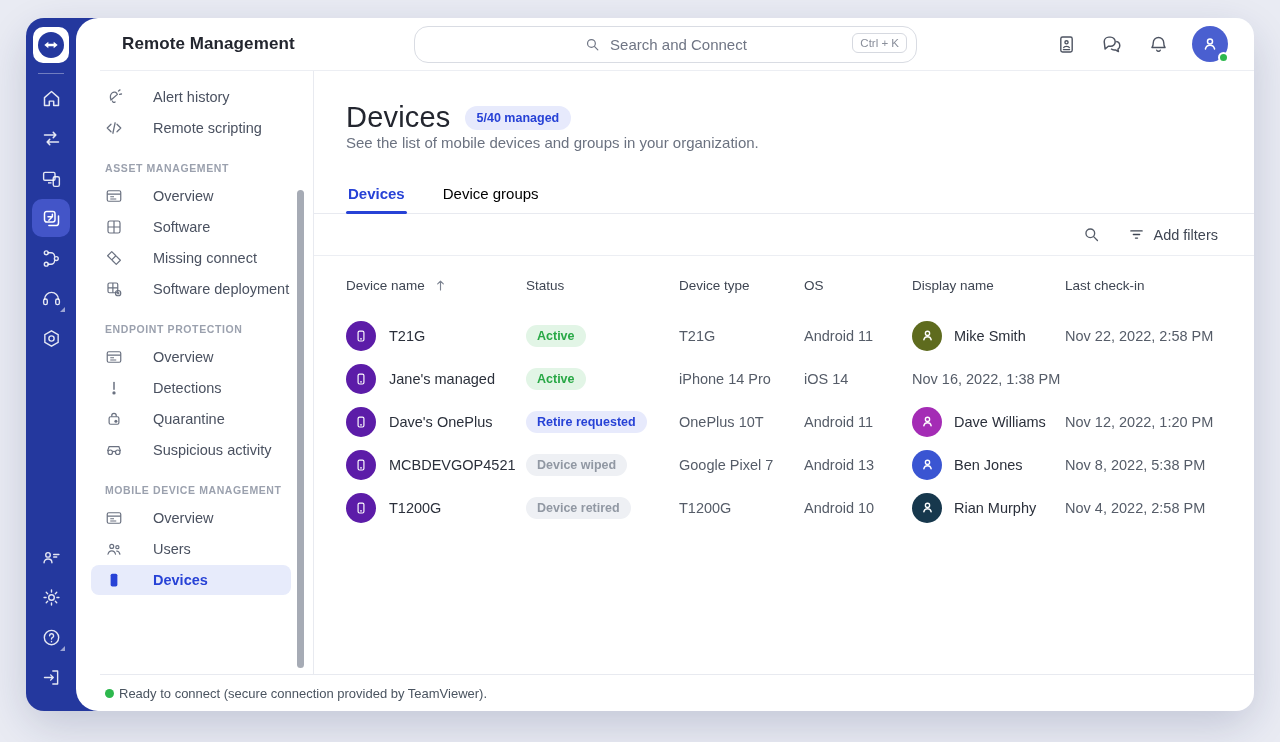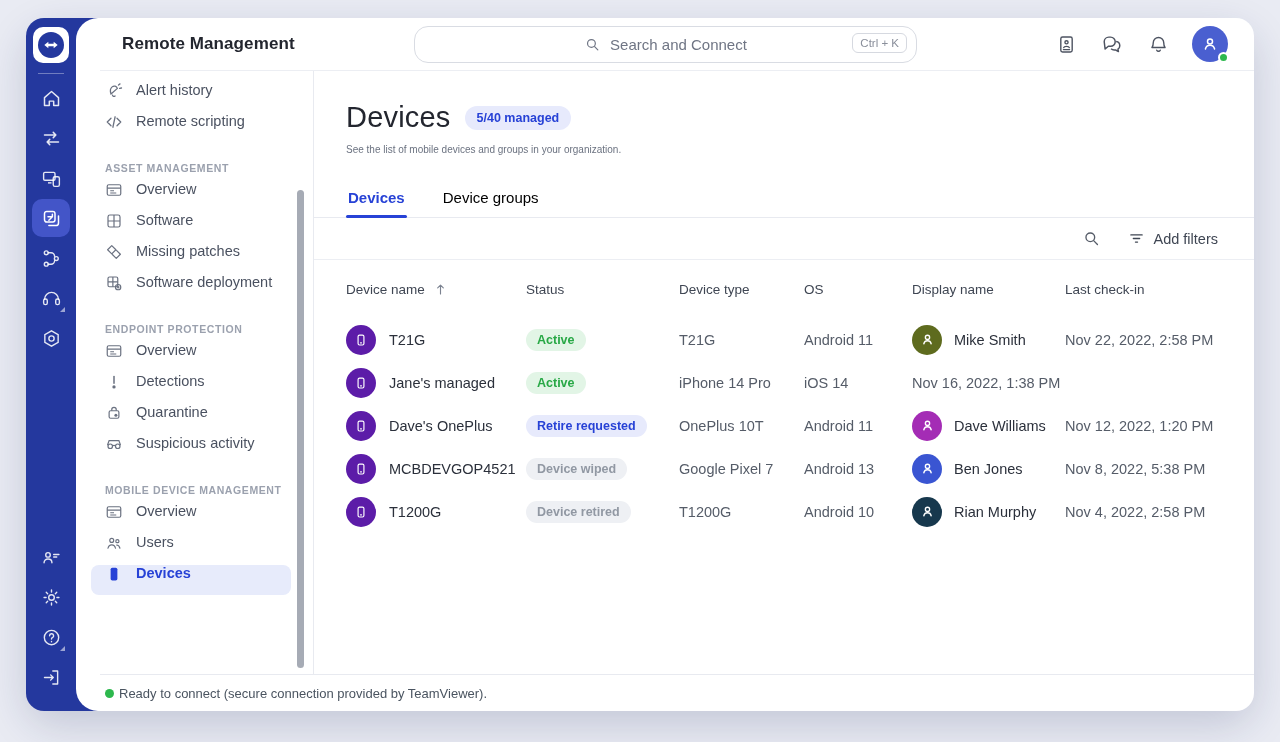--- a/index.html
+++ b/index.html
@@ -68,22 +68,22 @@
   .avatar-top { width:36px; height:36px; border-radius:50%; background:var(--avatar-top);
     display:flex; align-items:center; justify-content:center; color:#fff; position:relative; cursor:pointer;}
   .avatar-top .dot { position:absolute; right:-1px; bottom:-1px; width:11px; height:11px;
     background:var(--presence-green); border:2px solid #fff; border-radius:50%; }
   
   .sidebar {
     position:absolute; left:50px; top:53px; width:238px; bottom:37px; background:#fff;
     border-right:1px solid #e8eaf0; padding-top:10px; overflow:hidden;
   }
   .side-item {
-    display:flex; height:30px; margin:1px 22px 1px 15px;
-    padding:0 8px 0 14px; border-radius:8px; gap:13px; color:#4a5160;
+    display:flex; align-items:center; height:30px; margin:1px 22px 1px 15px;
+    padding:0 8px 0 14px; border-radius:8px; gap:30px; color:#4a5160;
     font-size:14.5px; cursor:pointer; white-space:nowrap;
   }
   .side-item .sic { width:18px; height:18px; display:flex; align-items:center; justify-content:center;
     color:#6a7180; flex:none; font-size:11px; }
   .side-item.selected { background:#e7ebfb; color:var(--accent); font-weight:700; }
   .side-item.selected .sic { color:var(--accent); }
   .side-header {
     font-size:10.5px; letter-spacing:.6px; color:#9ba1ae; font-weight:700;
     padding-left:29px; margin:19px 0 7px;
   }
@@ -91,21 +91,21 @@
   .side-scrollbar { position:absolute; right:9px; top:119px; width:7px; height:478px;
     background:#a6abb5; border-radius:4px; cursor:grab; }
   
   .content { position:absolute; left:288px; right:0; top:53px; bottom:37px; background:#fff;
     border-radius:0 0 0 0; overflow:hidden; }
   .page-head { padding:30px 36px 0 32px; }
   .title-row { display:flex; align-items:center; gap:14px; }
   .page-title { font-size:29px; font-weight:500; color:#23262f; letter-spacing:.2px; }
   .badge { background:var(--badge-bg); color:var(--accent); font-size:12.5px; font-weight:700;
     padding:5px 12px; border-radius:13px; }
-  .subtitle { margin-top:10px; font-size:10px; color:#6b7280; }
+  .subtitle { font-size:15px; color:#6b7280; }
   .tabs { display:flex; gap:34px; padding:0 32px; margin-top:26px; border-bottom:1px solid #e8eaf0; }
   .tab { font-size:15px; padding:8px 2px 11px; color:#000000; cursor:pointer; position:relative; }
   .tab.active { color:var(--accent); font-weight:700; }
   .tab.active::after { content:""; position:absolute; left:0; right:0; bottom:-1px; height:3px;
     background:var(--accent); border-radius:2px; }
   .toolbar { height:42px; border-bottom:1px solid #eceef3; display:flex; align-items:center;
     justify-content:flex-end; padding-right:36px; gap:26px; color:#555c68; }
   .toolbar .t-search { width:20px; height:20px; cursor:pointer; display:flex; align-items:center; justify-content:center;}
   .addfilters { display:flex; align-items:center; gap:9px; font-size:14.5px; color:#3f4653; cursor:pointer; }
   .grid { display:grid; grid-template-columns:180px 153px 125px 108px 153px 1fr; align-items:center; }
@@ -317,21 +317,21 @@
       </span>
       <span>Software</span>
     </div>
     <div class="side-item">
       <span class="sic">
         <svg viewBox="0 0 24 24" width="18" height="18" fill="none" stroke="currentColor" stroke-width="1.6" stroke-linejoin="round">
             <path d="m9 3.5 5.5 5.5L9 14.5 3.5 9Z"></path>
             <path d="m15 9.5 5.5 5.5L15 20.5 9.5 15"></path>
           </svg>
       </span>
-      <span>Missing patches</span>
+      <span>Missing connect</span>
     </div>
     <div class="side-item">
       <span class="sic">
         <svg viewBox="0 0 24 24" width="18" height="18" fill="none" stroke="currentColor" stroke-width="1.6">
             <rect x="4" y="4" width="13" height="13" rx="2"></rect>
             <path d="M10.5 4v13M4 10.5h13"></path>
             <circle cx="17.5" cy="17.5" r="3.5"></circle>
             <path d="M17.5 15.8v3.4M15.8 17.5h3.4"></path>
           </svg>
       </span>

